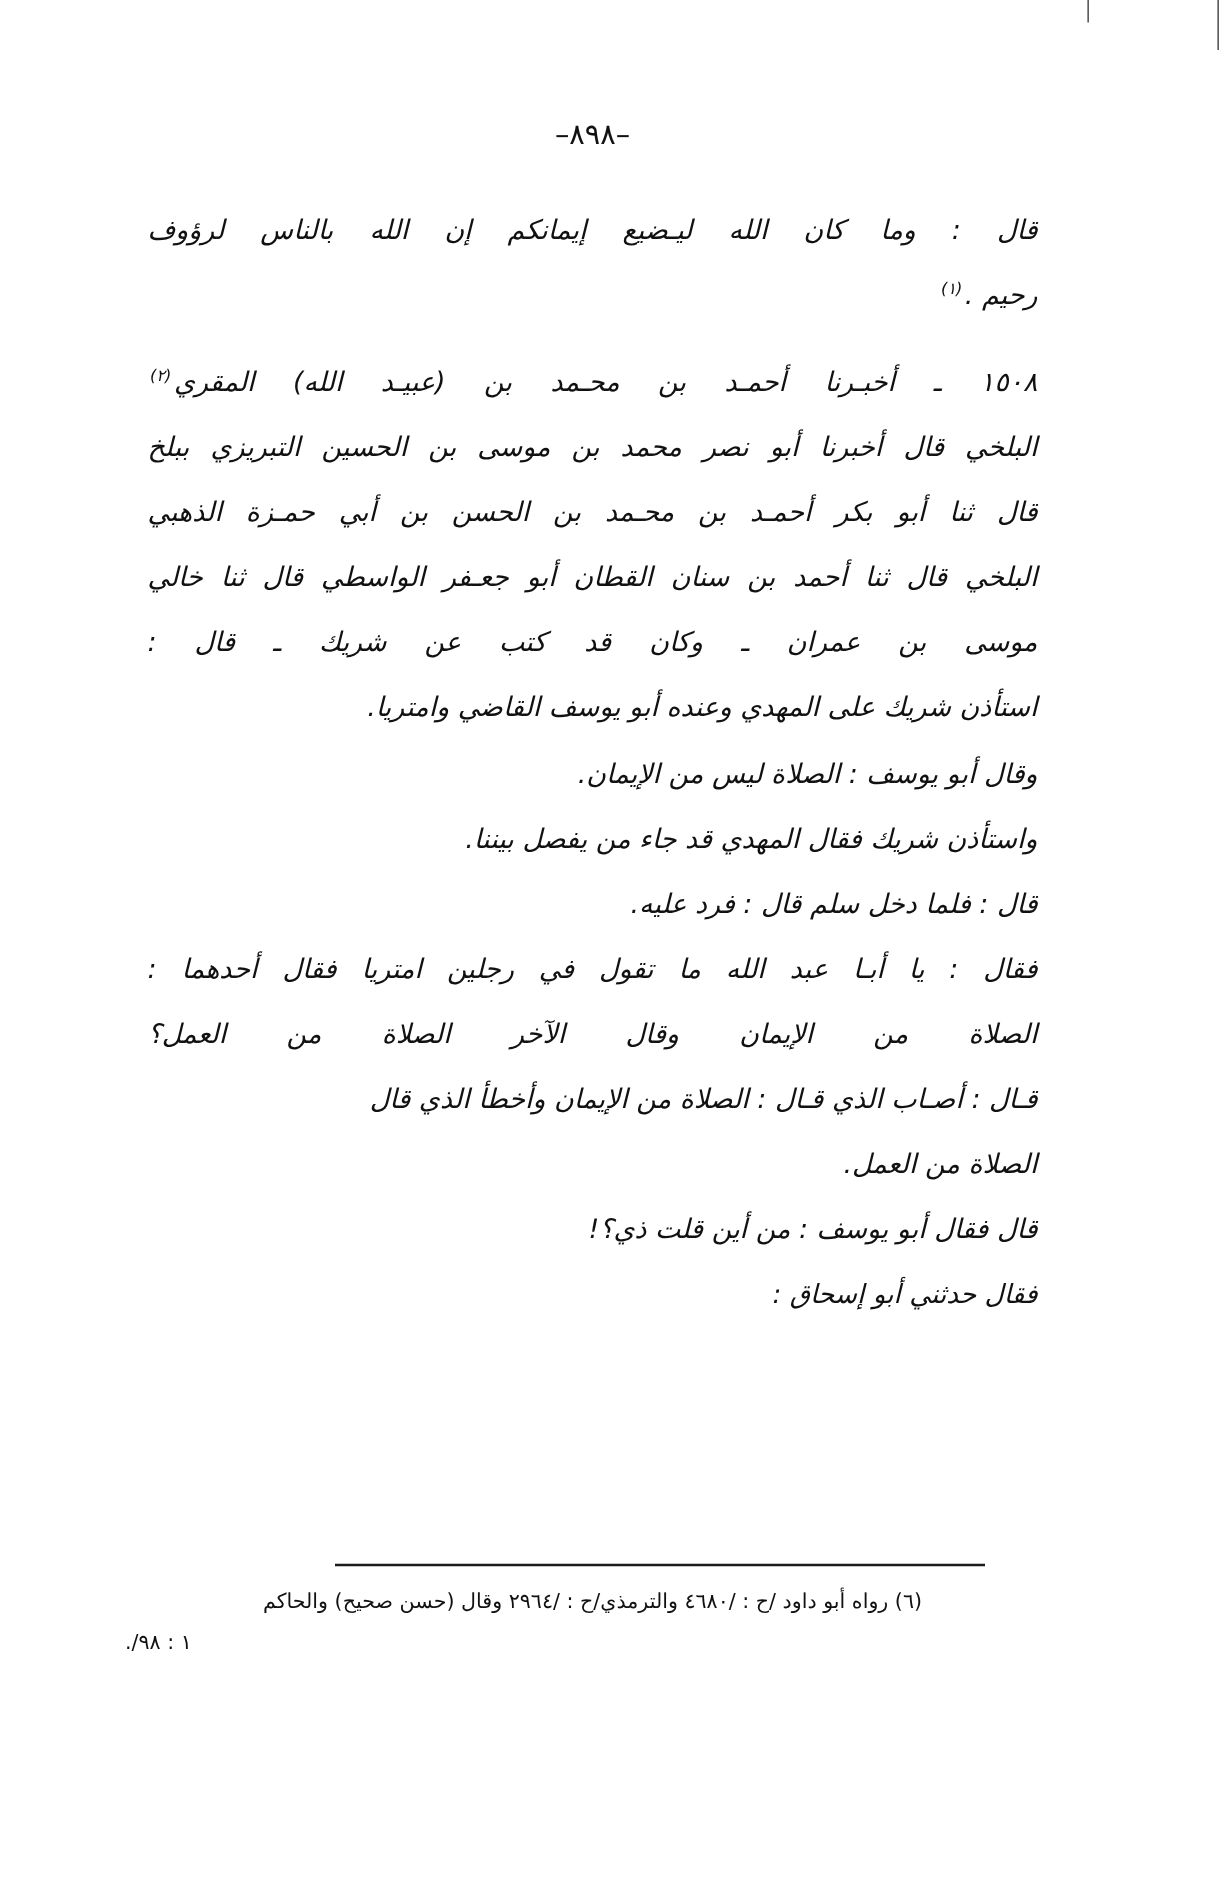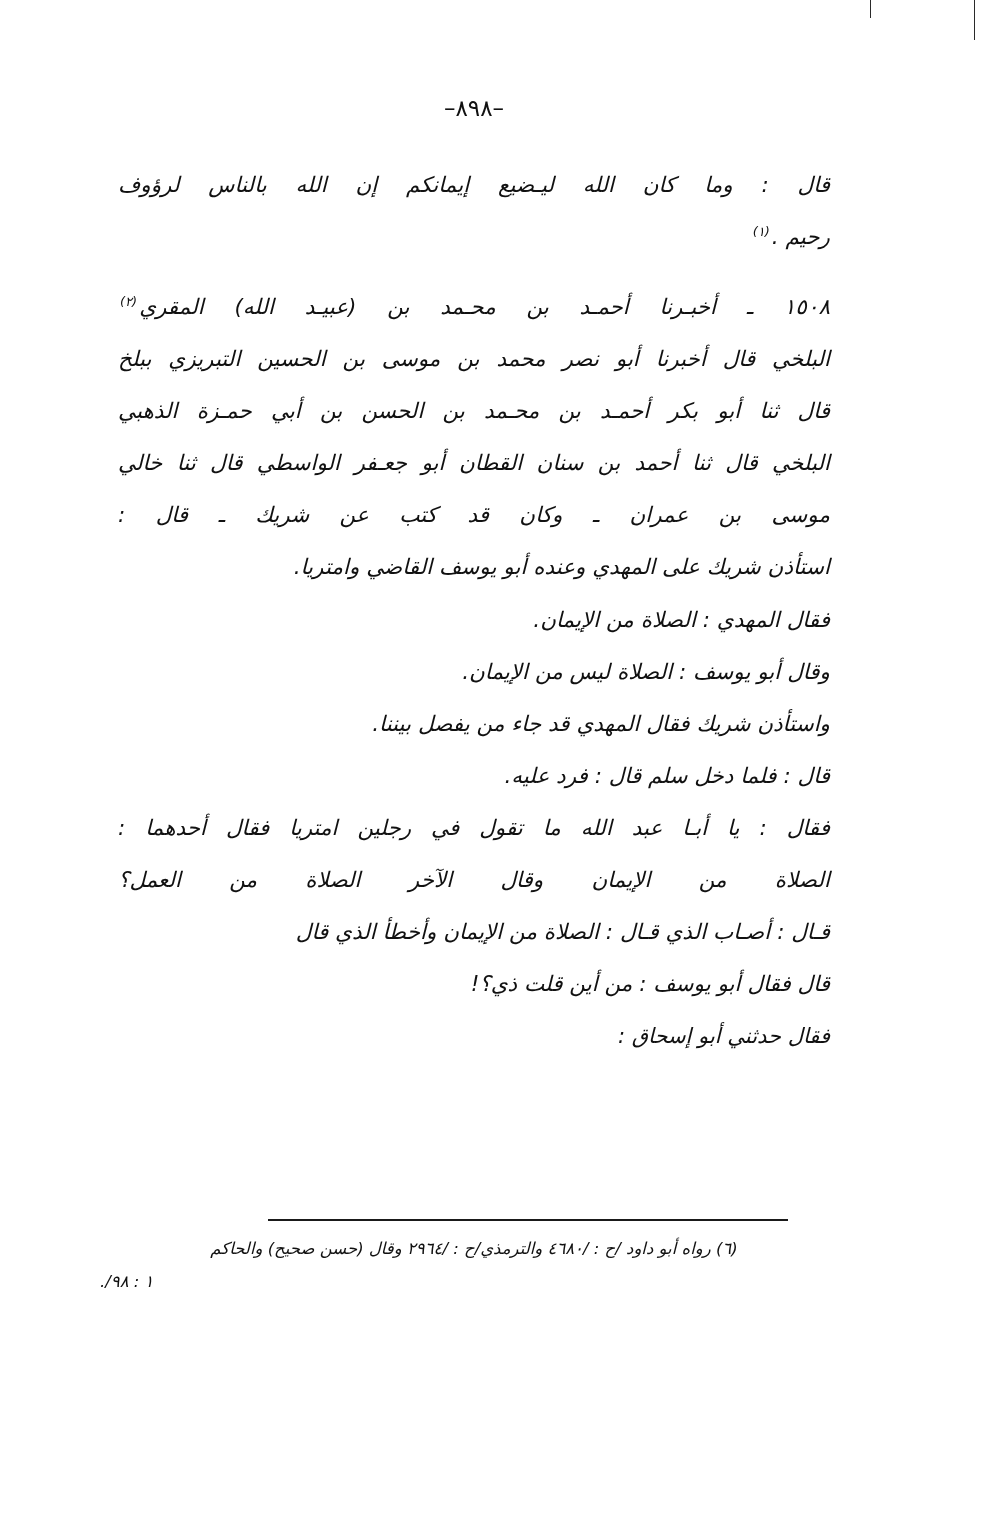--- a/index.html
+++ b/index.html
@@ -89,23 +89,22 @@
   sup.ref {
     font-size: 13px;
     vertical-align: super;
     margin: 0 2px;
   }
 
   .footnotes {
     position: absolute;
     left: 100px;
     right: 100px;
-    bottom: 216px;
-    direction: rtl;
-    font-style: italic;
+    bottom: 184px;
+    direction: rtl;
   }
   .fn-rule {
     width: 520px;
     height: 2px;
     background: #1a1a1a;
     margin: 0 60px 14px auto;
   }
   p.fn {
     margin: 0 0 4px 0;
     font-size: 16.5px;
@@ -159,23 +158,20 @@
     </p>
 
     <p class="para para-just">
       <span>موسى بن عمران ـ وكان قد كتب عن شريك ـ قال :</span>
     </p>
 
     <p class="para para-center-ish">
       <span>استأذن شريك على المهدي وعنده أبو يوسف القاضي وامتريا.</span>
     </p>
 
-    <p class="para para-center-ish">
-      <span>فقال المهدي : الصلاة من الإيمان.</span>
-    </p>
 
     <p class="para para-center-ish">
       <span>وقال أبو يوسف : الصلاة ليس من الإيمان.</span>
     </p>
 
     <p class="para para-center-ish">
       <span>واستأذن شريك فقال المهدي قد جاء من يفصل بيننا.</span>
     </p>
 
     <p class="para para-center-ish">
@@ -187,20 +183,23 @@
     </p>
 
     <p class="para para-just">
       <span>الصلاة من الإيمان وقال الآخر الصلاة من العمل؟</span>
     </p>
 
     <p class="para para-right">
       <span>قـال : أصـاب الذي قـال : الصلاة من الإيمان وأخطأ الذي قال</span>
     </p>
 
+    <p class="para para-center-ish">
+      <span>الصلاة من العمل.</span>
+    </p>
 
     <p class="para para-center-ish">
       <span>قال فقال أبو يوسف : من أين قلت ذي؟!</span>
     </p>
 
     <p class="para para-center-ish">
       <span class="quran">فقال حدثني أبو إسحاق :</span>
     </p>
 
   </div>

